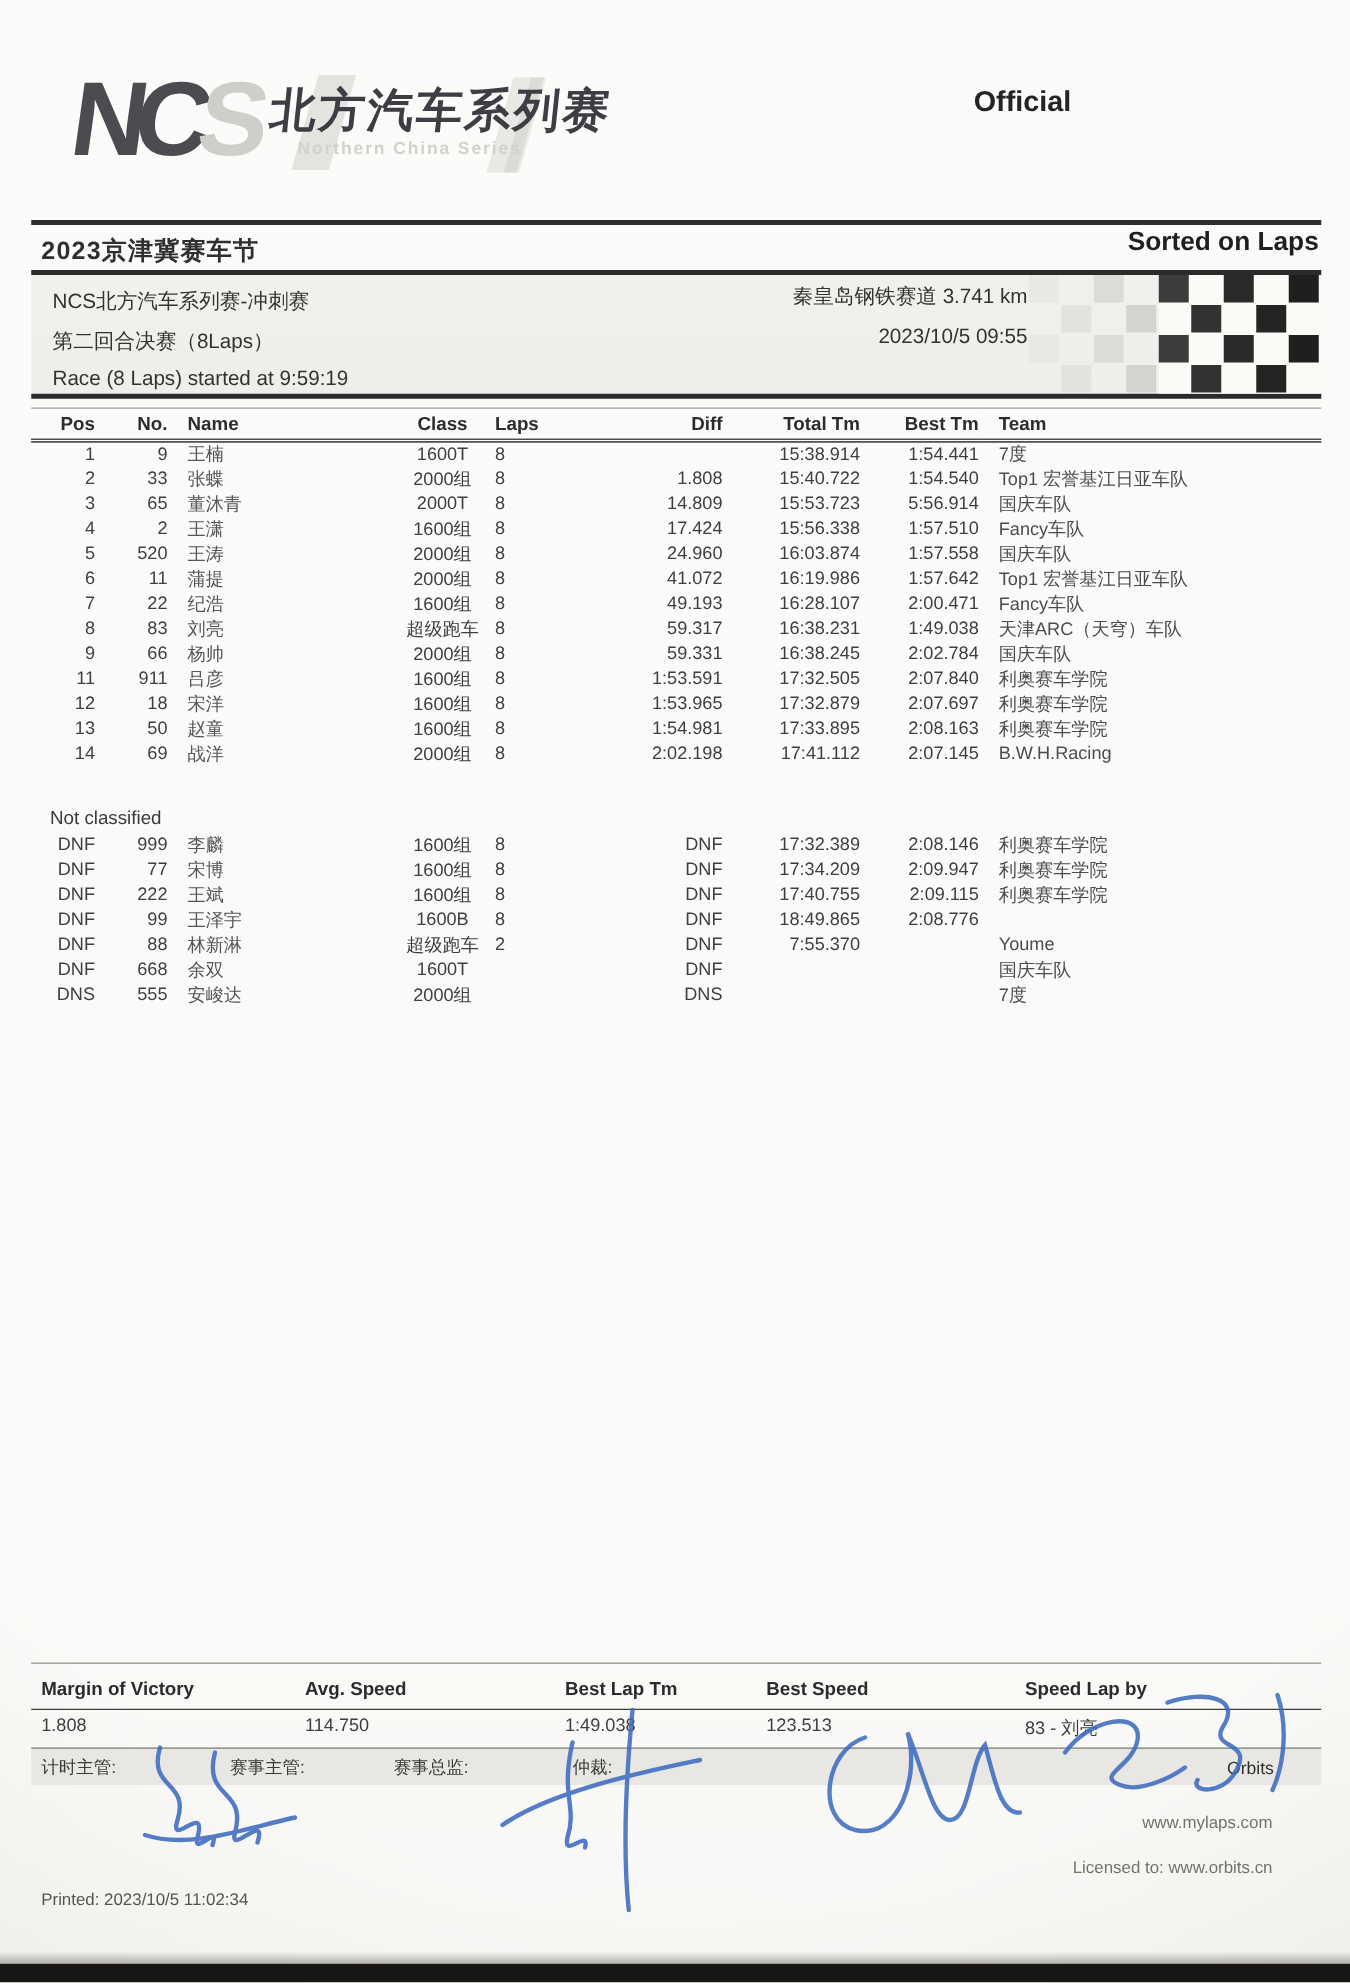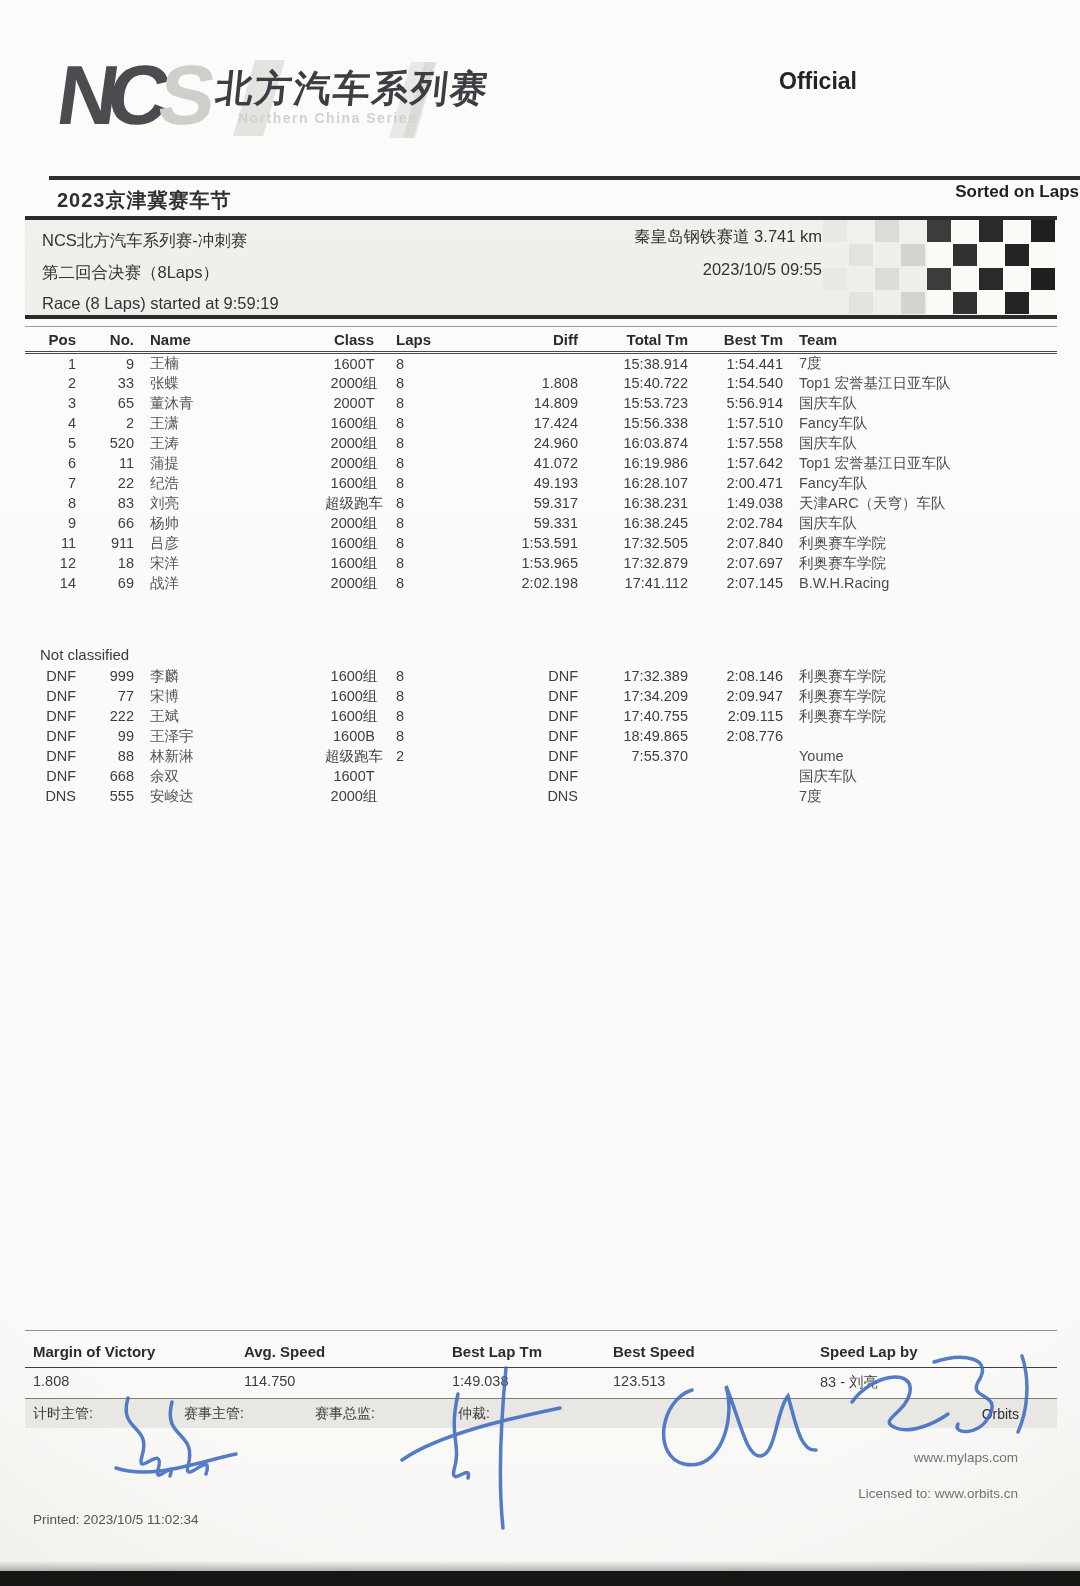--- a/index.html
+++ b/index.html
@@ -22,23 +22,23 @@
   .bar-a { left:186px; top:12px; width:30px; height:76px; }
   .bar-b { left:342px; top:14px; width:26px; height:76px; background:#e9e8e4; }
   .bar-c { left:356px; top:14px; width:10px; height:76px; background:#dcdbd7; }
   .logo-cn { position:absolute; left:158px; top:16px; font-size:37px; font-weight:800;
     color:#3d3d43; letter-spacing:2px; transform:skewX(-6deg); white-space:nowrap; }
   .logo-en { position:absolute; left:180px; top:62px; font-size:14px; font-weight:700;
     color:#d2d1ce; letter-spacing:1.5px; white-space:nowrap; }
   .official { position:absolute; left:779px; top:68px; font-size:23px; font-weight:700; color:#242424; }
   
   .band1 { position:absolute; left:25px; top:176px; width:1032px; height:40px;
-    border-top:4px solid #2e2e2e;margin-left:24px; }
+    border-top:4px solid #2e2e2e; }
   .festival { position:absolute; left:8px; top:7px; font-size:20px; font-weight:600; color:#2f2f2f; letter-spacing:1px;}
-  .sorted { position:absolute; right:2px; top:2px; font-size:17px; font-weight:700; color:#1f1f1f; }
+  .sorted { position:absolute; right:2px; top:2px; font-size:21px; font-weight:700; color:#1f1f1f; }
   .infoblock { position:absolute; left:25px; top:216px; width:1032px; height:103px;
     border-top:4px solid #2b2b2b; border-bottom:4px solid #2b2b2b;
     background:linear-gradient(180deg,#f1f0ec, #efeeea); }
   .info-line { position:absolute; font-size:16.5px; color:#333; white-space:nowrap; }
   .i-series { left:17px; top:10px; }
   .i-round  { left:17px; top:42px; }
   .i-race   { left:17px; top:74px; }
   .i-track  { right:235px; top:6px;  text-align:right; }
   .i-dt     { right:235px; top:40px; text-align:right; }
   .flag { position:absolute; right:0; top:0; width:234px; height:95px; }
@@ -278,20 +278,31 @@
           <td class="col-no">18</td>
           <td class="col-name">宋洋</td>
           <td class="col-cls">1600组</td>
           <td class="col-laps">8</td>
           <td class="col-diff">1:53.965</td>
           <td class="col-total">17:32.879</td>
           <td class="col-best">2:07.697</td>
           <td class="col-team">利奥赛车学院</td>
         </tr>
         <tr>
+          <td class="col-pos">13</td>
+          <td class="col-no">50</td>
+          <td class="col-name">赵童</td>
+          <td class="col-cls">1600组</td>
+          <td class="col-laps">8</td>
+          <td class="col-diff">1:54.981</td>
+          <td class="col-total">17:33.895</td>
+          <td class="col-best">2:08.163</td>
+          <td class="col-team">利奥赛车学院</td>
+        </tr>
+        <tr>
           <td class="col-pos">14</td>
           <td class="col-no">69</td>
           <td class="col-name">战洋</td>
           <td class="col-cls">2000组</td>
           <td class="col-laps">8</td>
           <td class="col-diff">2:02.198</td>
           <td class="col-total">17:41.112</td>
           <td class="col-best">2:07.145</td>
           <td class="col-team">B.W.H.Racing</td>
         </tr>

